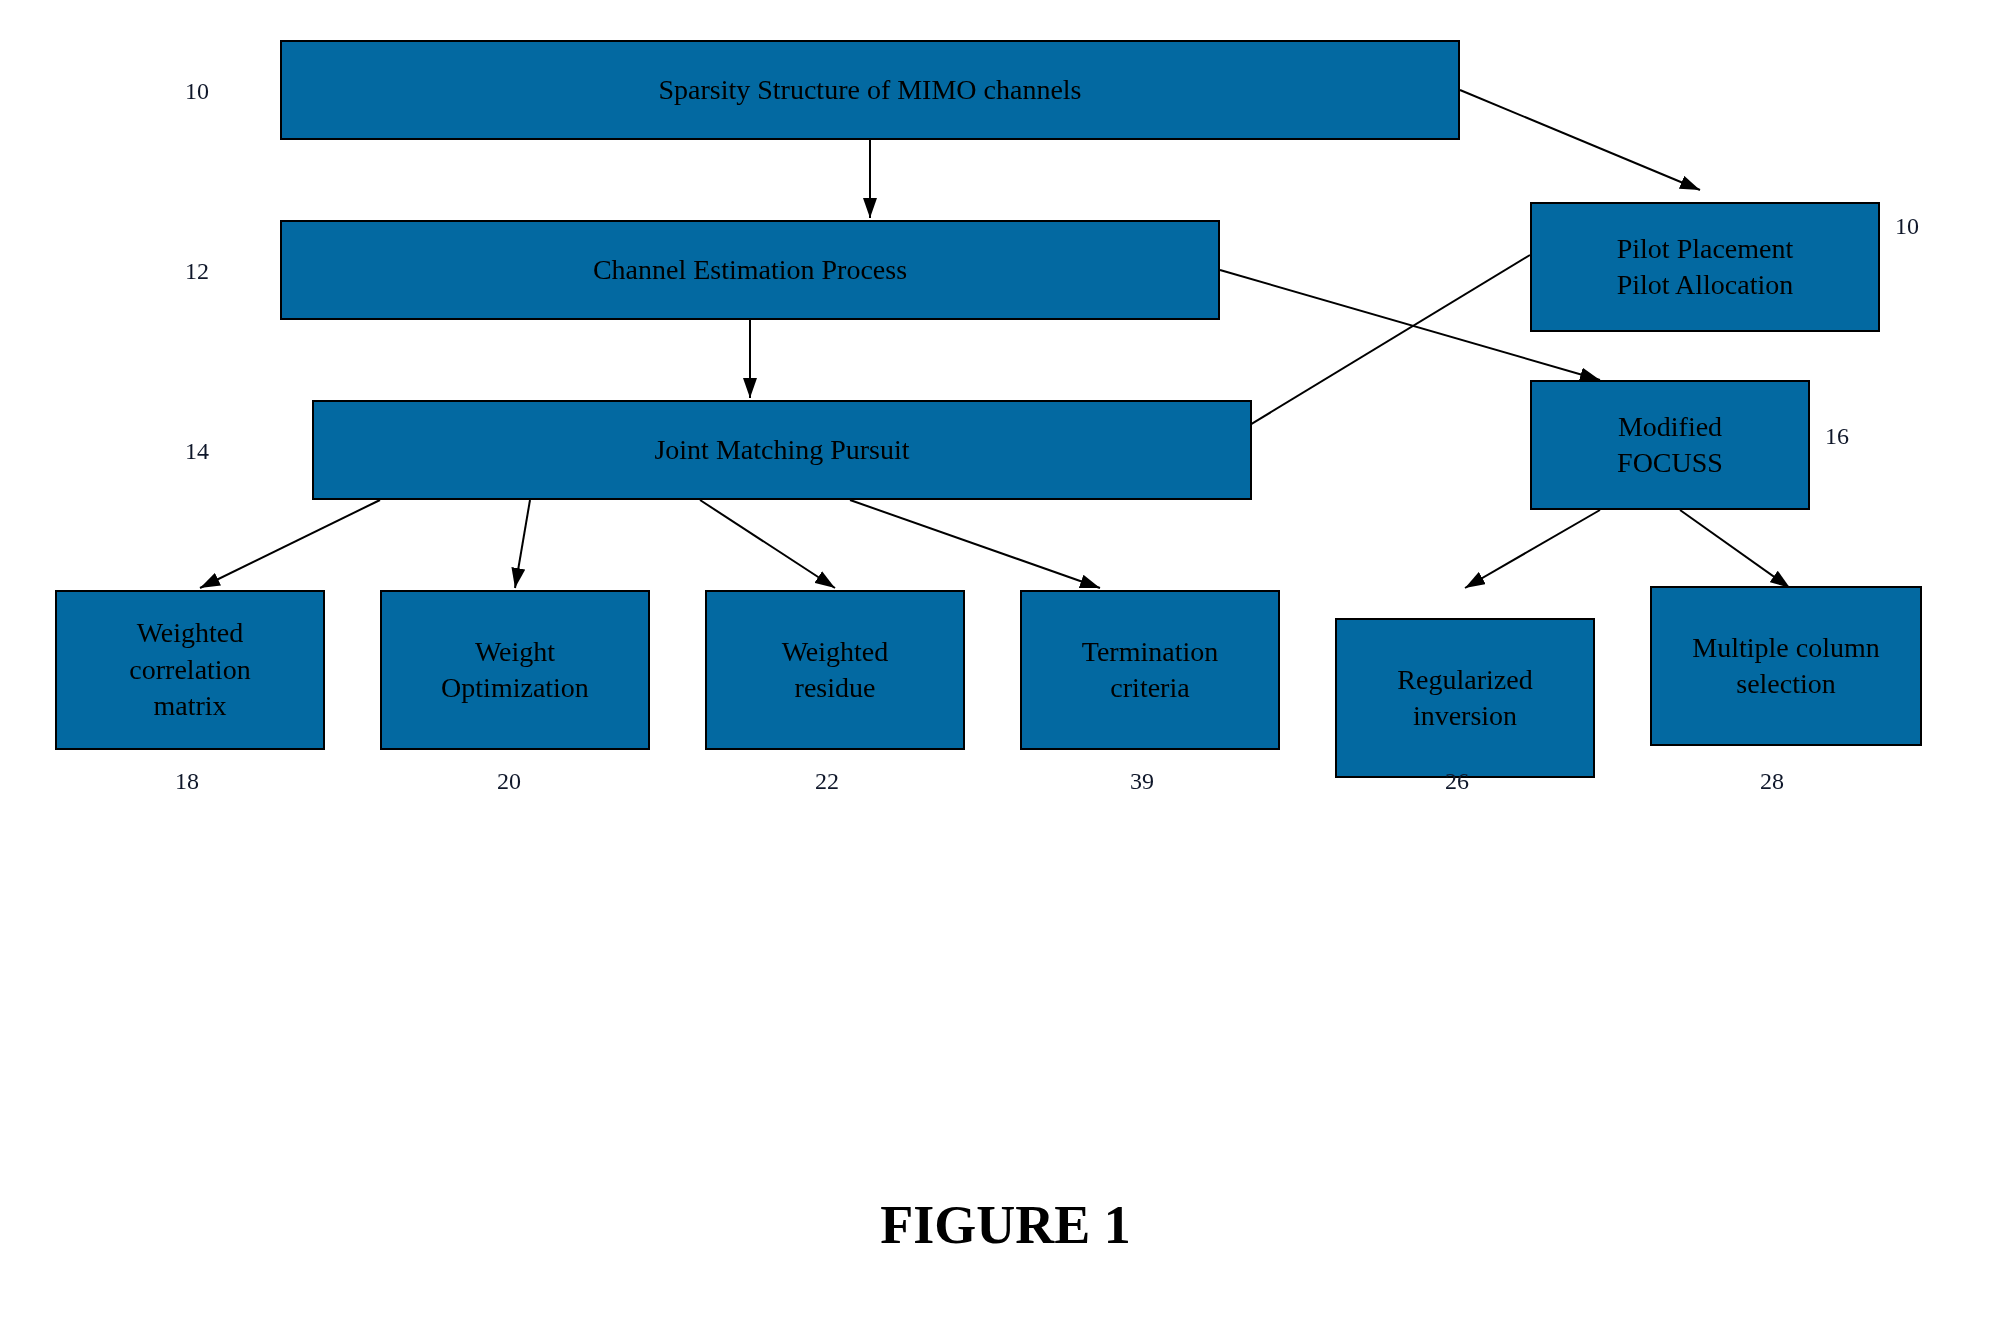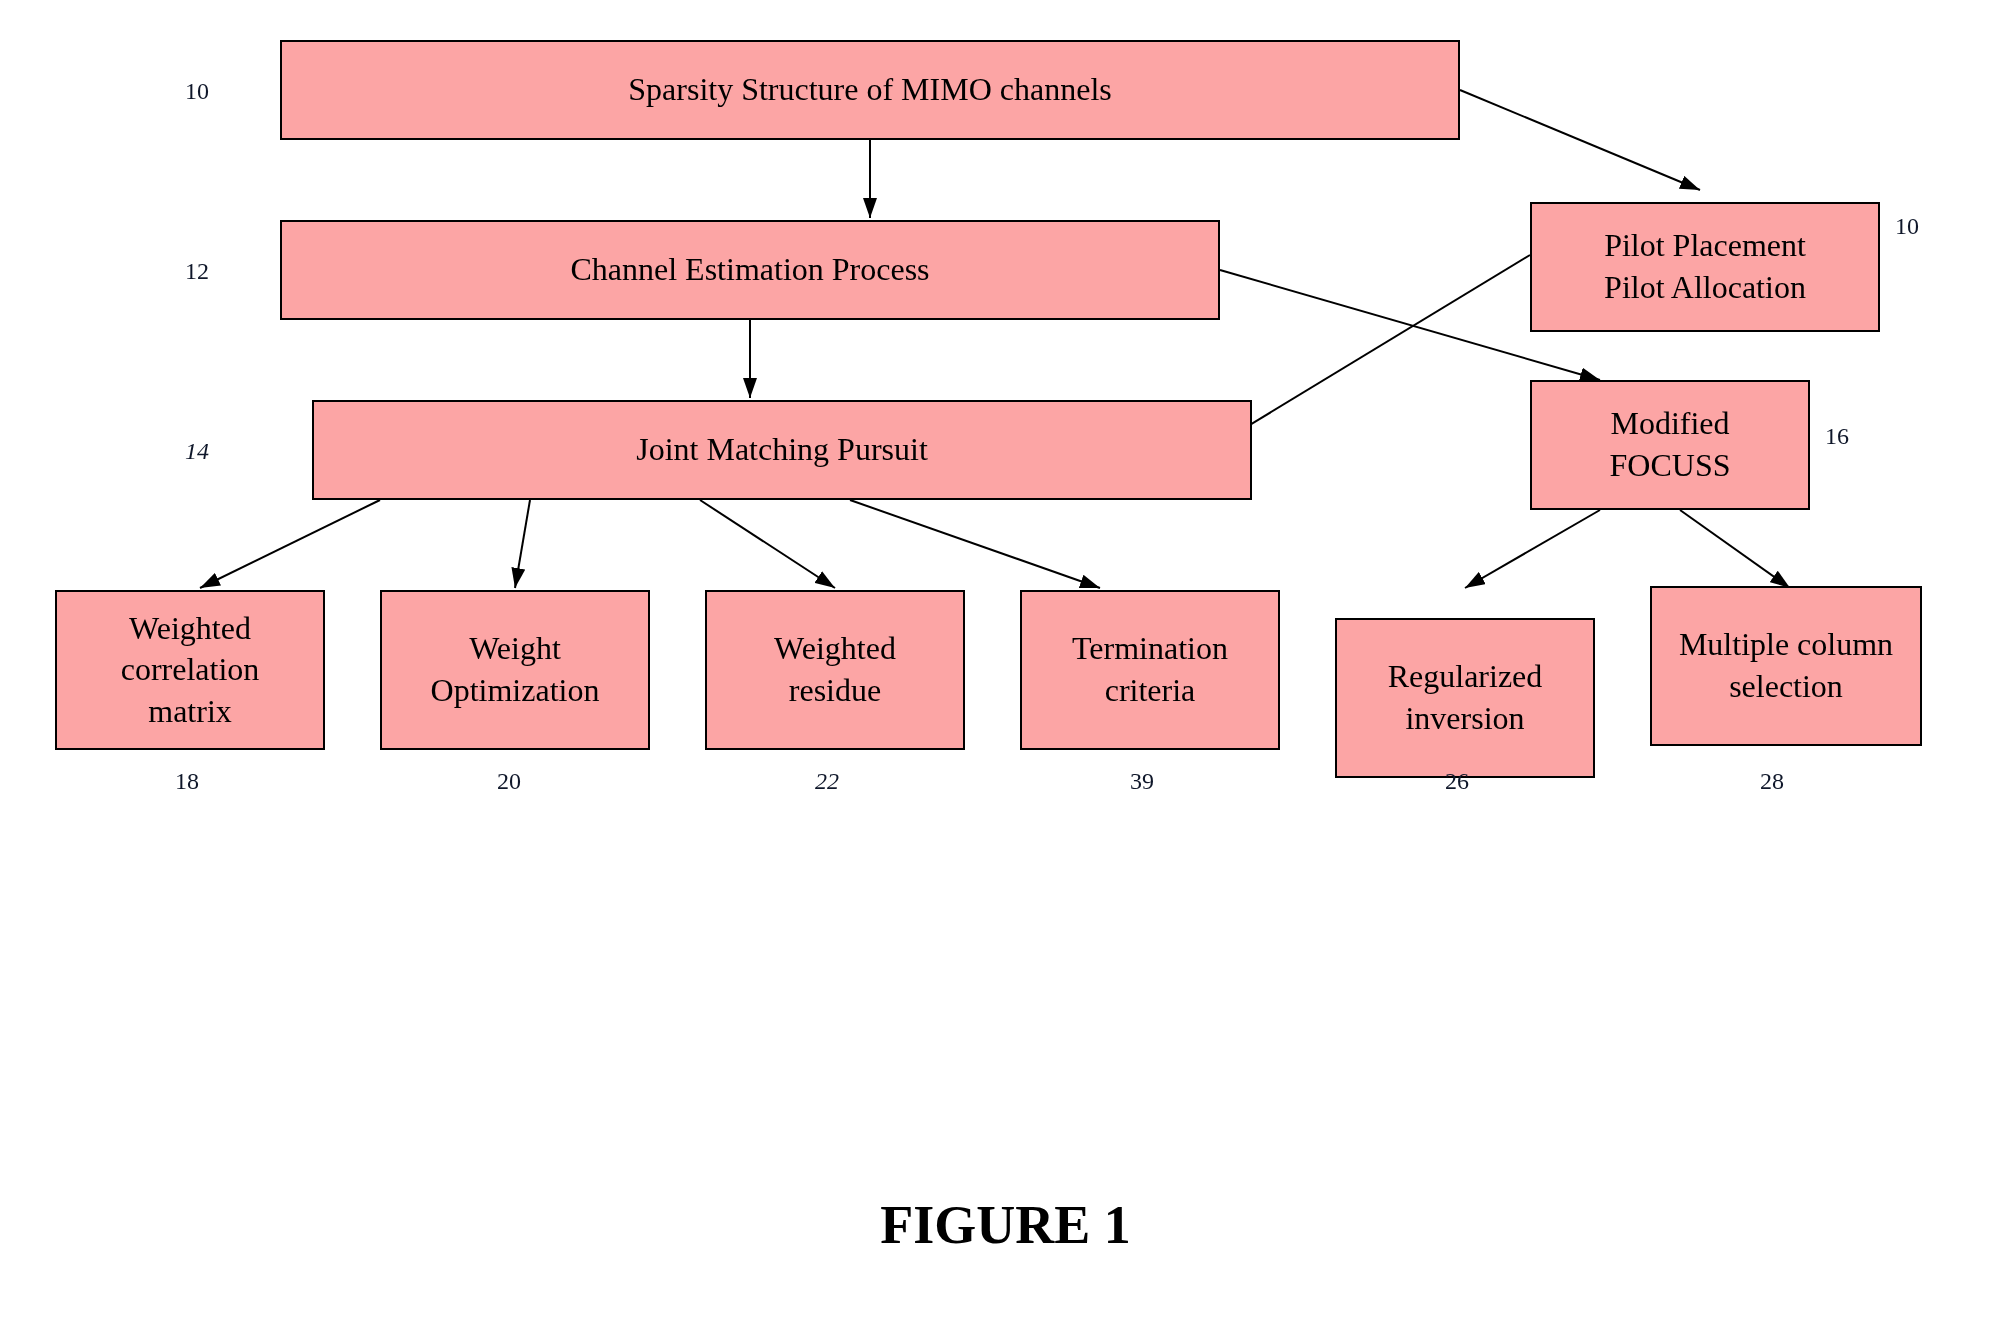--- a/index.html
+++ b/index.html
@@ -15,26 +15,26 @@
     .diagram-container {
       position: absolute;
       top: 0; left: 0;
       width: 2011px;
       height: 1336px;
     }
 
     .box {
       position: absolute;
       border: 2px solid #000;
-      background: #fca5a5;
+      background: #0369a1;
       display: flex;
       align-items: center;
       justify-content: center;
       text-align: center;
-      font-size: 32px;
+      font-size: 28px;
       line-height: 1.3;
       padding: 10px;
     }
 
     .label {
       position: absolute;
       font-size: 24px;
       color: #0f172a;
     }
 
@@ -139,25 +139,25 @@
   </div>
 
   <div class="box" style="left:1650px; top:586px; width:272px; height:160px;justify-content:center;">
     <span style="white-space:pre-line;">Multiple column
 selection</span>
   </div>
 
   <span class="label" style="left:185px; top:78px;">10</span>
   <span class="label" style="left:185px; top:258px;">12</span>
   <span class="label" style="left:1895px; top:213px;">10</span>
-  <span class="label" style="left:185px; top:438px;font-style:italic;">14</span>
+  <span class="label" style="left:185px; top:438px;">14</span>
   <span class="label" style="left:1825px; top:423px;">16</span>
   <span class="label" style="left:175px; top:768px;">18</span>
   <span class="label" style="left:497px; top:768px;">20</span>
-  <span class="label" style="left:815px; top:768px;font-style:italic;">22</span>
+  <span class="label" style="left:815px; top:768px;">22</span>
   <span class="label" style="left:1130px; top:768px;">39</span>
   <span class="label" style="left:1445px; top:768px;">26</span>
   <span class="label" style="left:1760px; top:768px;">28</span>
 
   <div class="figure-title" style="bottom:80px; left:0;">
     <span>FIGURE 1</span>
   </div>
 
 </div>
 

